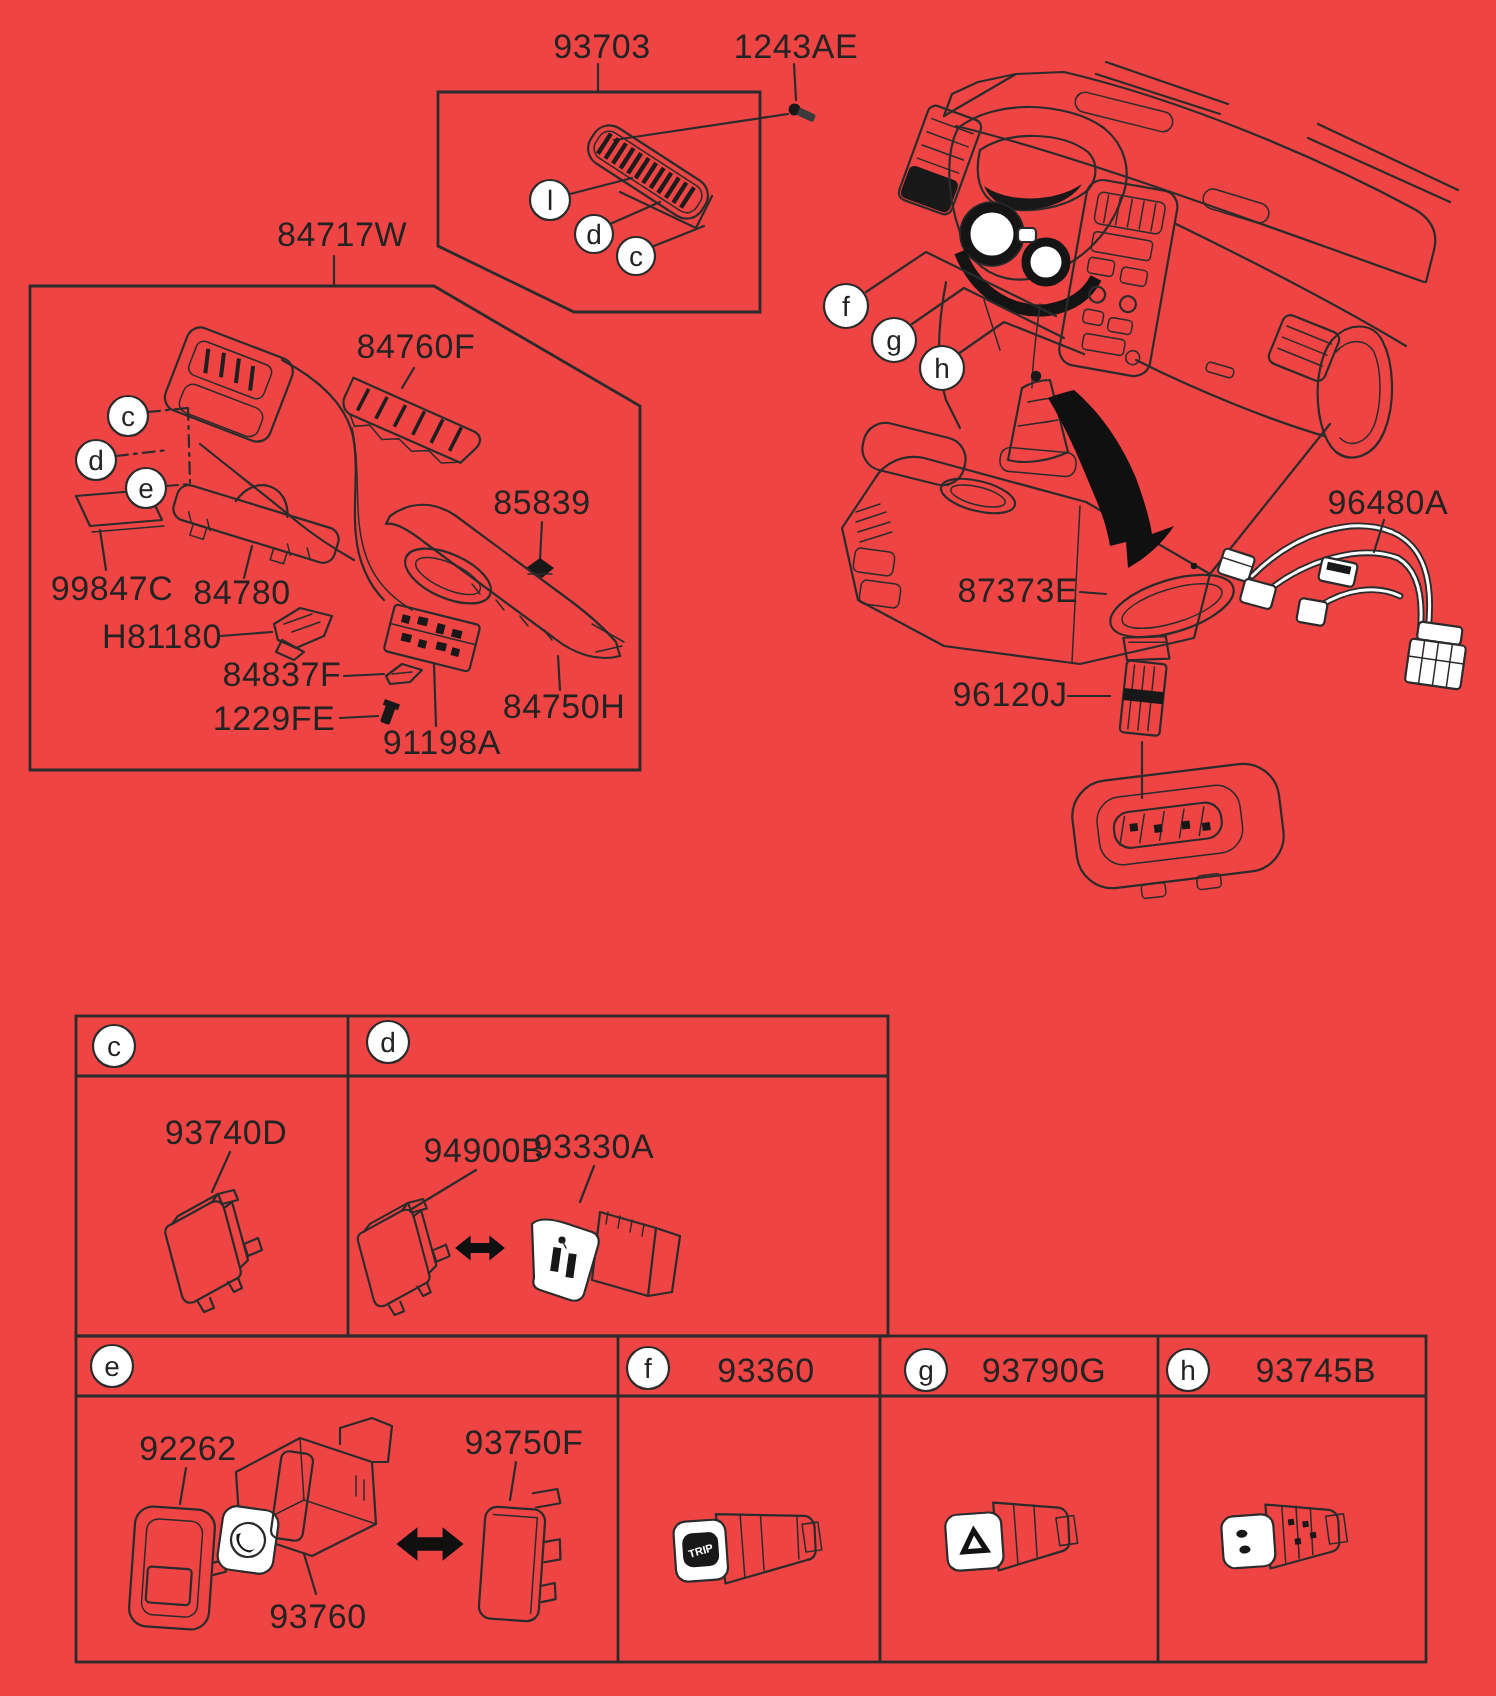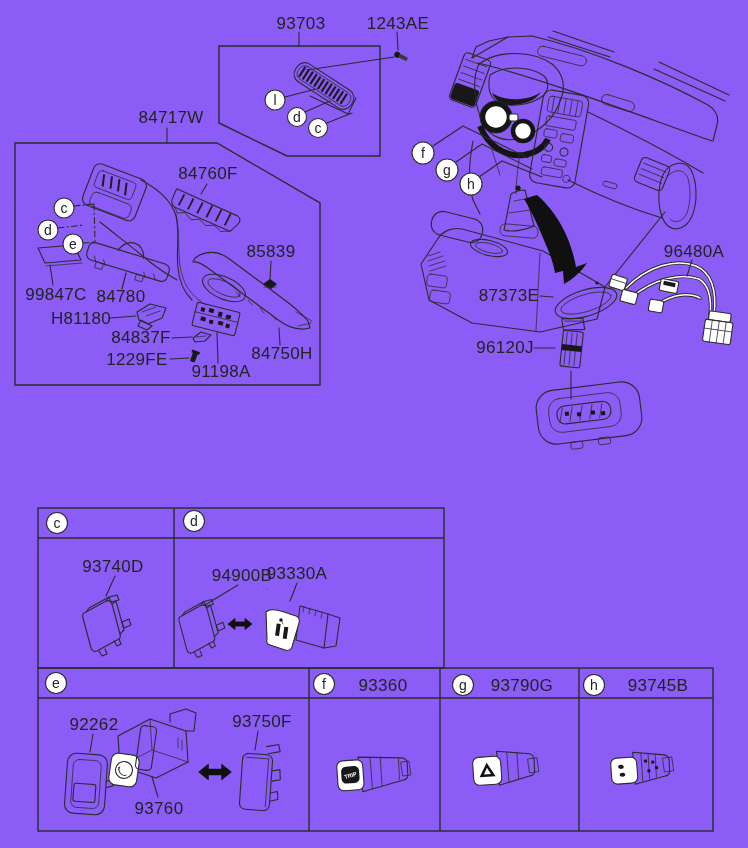--- a/index.html
+++ b/index.html
@@ -1,16 +1,16 @@
 <!DOCTYPE html>
 <html><head>
 <meta charset="utf-8">
 <style>
   html,body { margin:0; padding:0; background:#ffffff; }
-  .stage { position:relative; width:748px; height:848px; background:#8b5cf6; overflow:hidden; }
+  .stage { position:relative; width:748px; height:848px; background:#ef4444; overflow:hidden; }
   svg { position:absolute; left:0; top:0; }
   text { font-family:"Liberation Sans","DejaVu Sans",sans-serif; }
   .pn { font-size:17px; fill:#232323; text-anchor:middle; letter-spacing:.3px; }
   .co { font-size:14px; fill:#232323; text-anchor:middle; }
   .tiny { font-size:5.5px; fill:#ffffff; text-anchor:middle; font-weight:bold; }
   .ln { fill:none; stroke:#2b2b2b; stroke-width:1.1; stroke-linecap:round; stroke-linejoin:round; }
   .thin { fill:none; stroke:#2b2b2b; stroke-width:.75; stroke-linecap:round; }
   .bd { fill:none; stroke:#2b2b2b; stroke-width:1.4; }
   .dk { fill:#181818; stroke:none; }
   .wf { fill:#ffffff; }

